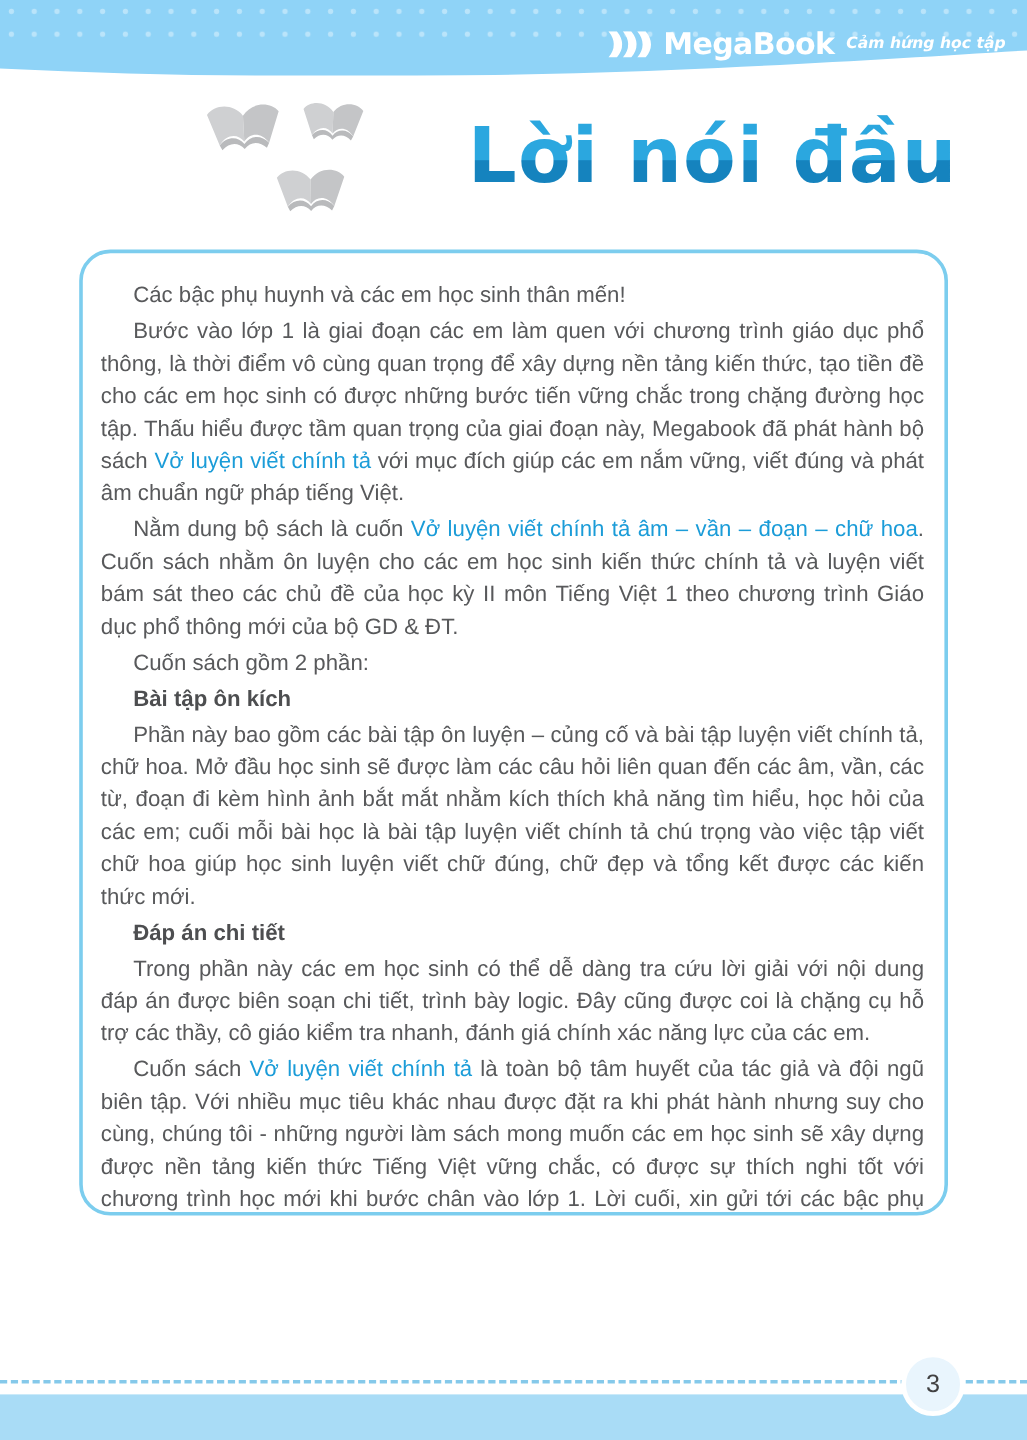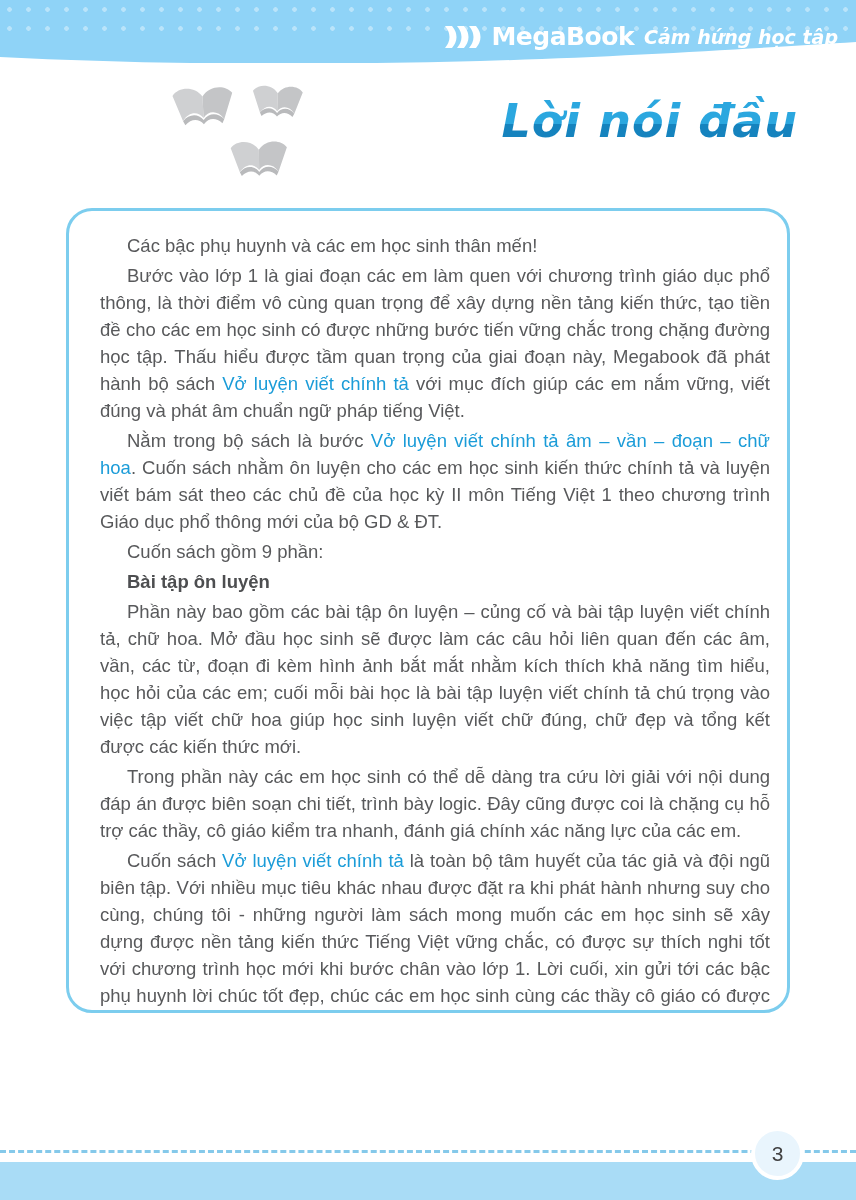--- a/index.html
+++ b/index.html
@@ -22,46 +22,46 @@
     position:absolute; top:24px; right:18px;
     display:flex; align-items:center; gap:7px; color:#ffffff;
   }
   .logo-chevrons { display:block; }
   .logo-text {
     font-family:"DejaVu Sans", sans-serif; font-weight:bold;
     font-size:25px; letter-spacing:-0.5px; line-height:1;
   }
   .logo-tagline {
     font-family:"DejaVu Sans", sans-serif; font-style:italic; font-weight:bold;
-    font-size:19px; margin-left:3px; white-space:nowrap;
+    font-size:13px; margin-left:3px; white-space:nowrap;
   }
 
   
   .book { position:absolute; }
   .book-1 { left:170px; top:84px;  width:66px; transform:rotate(-3deg); }
   .book-2 { left:250px; top:83px;  width:55px; transform:rotate(2deg); }
   .book-3 { left:228px; top:138px; width:62px; transform:rotate(-1deg); }
 
   
   .page-title {
     position:absolute; top:96px; right:58px;
     font-family:"DejaVu Sans", sans-serif;
-    font-weight:bold; font-style:italic;
-    font-size:46px; letter-spacing:1px; line-height:1.1;
+    font-weight:bold; 
+    font-size:64px; letter-spacing:1px; line-height:1.1;
     background:linear-gradient(180deg, #2ba7df 54%, #1583be 54%);
     -webkit-background-clip:text; background-clip:text;
     color:transparent;
   }
 
   
   .content-box {
     position:absolute; left:66px; top:208px; width:724px; height:805px;
     box-sizing:border-box;
     border:3px solid #7ccdee; border-radius:26px;
-    padding:21px 17px 10px 31px;
+    padding:21px 17px 10px 15px;
     overflow:hidden;
   }
   .content-box p {
     margin:0 0 3px 0;
     font-size:18.5px; line-height:27px;
     color:#58595b;
     text-align:justify;
     text-indent:27px;
   }
   .content-box p.heading {
@@ -129,28 +129,29 @@
     <path d="M12 35 C18 28 27 28 32 35 C37 28 46 28 52 35 L50 39 C44 33 37 33 32 39 C27 33 20 33 14 39 Z" fill="#b9babc"></path>
   </svg>
 
   <div class="page-title">Lời nói đầu</div>
 
   <div class="content-box">
     <p>Các bậc phụ huynh và các em học sinh thân mến!</p>
 
     <p><span>Bước vào lớp 1 là giai đoạn các em làm quen với chương trình giáo dục phổ thông, là thời điểm vô cùng quan trọng để xây dựng nền tảng kiến thức, tạo tiền đề cho các em học sinh có được những bước tiến vững chắc trong chặng đường học tập. Thấu hiểu được tầm quan trọng của giai đoạn này, Megabook đã phát hành bộ sách </span><span class="accent">Vở luyện viết chính tả</span><span> với mục đích giúp các em nắm vững, viết đúng và phát âm chuẩn ngữ pháp tiếng Việt.</span></p>
 
-    <p><span>Nằm trong bộ sách là bước </span><span class="accent">Vở luyện viết chính tả âm – vần – đoạn – chữ hoa</span><span>. Cuốn sách nhằm ôn luyện cho các em học sinh kiến thức chính tả và luyện viết bám sát theo các chủ đề của học kỳ II môn Tiếng Việt 1 theo chương trình Giáo dục phổ thông mới của bộ GD &amp; ĐT.</span></p>
+    <p><span>Nằm dung bộ sách là cuốn </span><span class="accent">Vở luyện viết chính tả âm – vần – đoạn – chữ hoa</span><span>. Cuốn sách nhằm ôn luyện cho các em học sinh kiến thức chính tả và luyện viết bám sát theo các chủ đề của học kỳ II môn Tiếng Việt 1 theo chương trình Giáo dục phổ thông mới của bộ GD &amp; ĐT.</span></p>
 
-    <p>Cuốn sách gồm 9 phần:</p>
+    <p>Cuốn sách gồm 2 phần:</p>
 
-    <p class="heading">Bài tập ôn luyện</p>
+    <p class="heading">Bài tập ôn kích</p>
 
     <p>Phần này bao gồm các bài tập ôn luyện – củng cố và bài tập luyện viết chính tả, chữ hoa. Mở đầu học sinh sẽ được làm các câu hỏi liên quan đến các âm, vần, các từ, đoạn đi kèm hình ảnh bắt mắt nhằm kích thích khả năng tìm hiểu, học hỏi của các em; cuối mỗi bài học là bài tập luyện viết chính tả chú trọng vào việc tập viết chữ hoa giúp học sinh luyện viết chữ đúng, chữ đẹp và tổng kết được các kiến thức mới.</p>
 
+    <p class="heading">Đáp án chi tiết</p>
 
     <p>Trong phần này các em học sinh có thể dễ dàng tra cứu lời giải với nội dung đáp án được biên soạn chi tiết, trình bày logic. Đây cũng được coi là chặng cụ hỗ trợ các thầy, cô giáo kiểm tra nhanh, đánh giá chính xác năng lực của các em.</p>
 
     <p><span>Cuốn sách </span><span class="accent">Vở luyện viết chính tả</span><span> là toàn bộ tâm huyết của tác giả và đội ngũ biên tập. Với nhiều mục tiêu khác nhau được đặt ra khi phát hành nhưng suy cho cùng, chúng tôi - những người làm sách mong muốn các em học sinh sẽ xây dựng được nền tảng kiến thức Tiếng Việt vững chắc, có được sự thích nghi tốt với chương trình học mới khi bước chân vào lớp 1. Lời cuối, xin gửi tới các bậc phụ huynh lời chúc tốt đẹp, chúc các em học sinh cùng các thầy cô giáo có được một năm học hiệu quả và thú vị.</span></p>
 
     <p>Thấu ái!</p>
   </div>
 
   <div class="dashed-divider"></div>
   <div class="footer-bar"></div>

